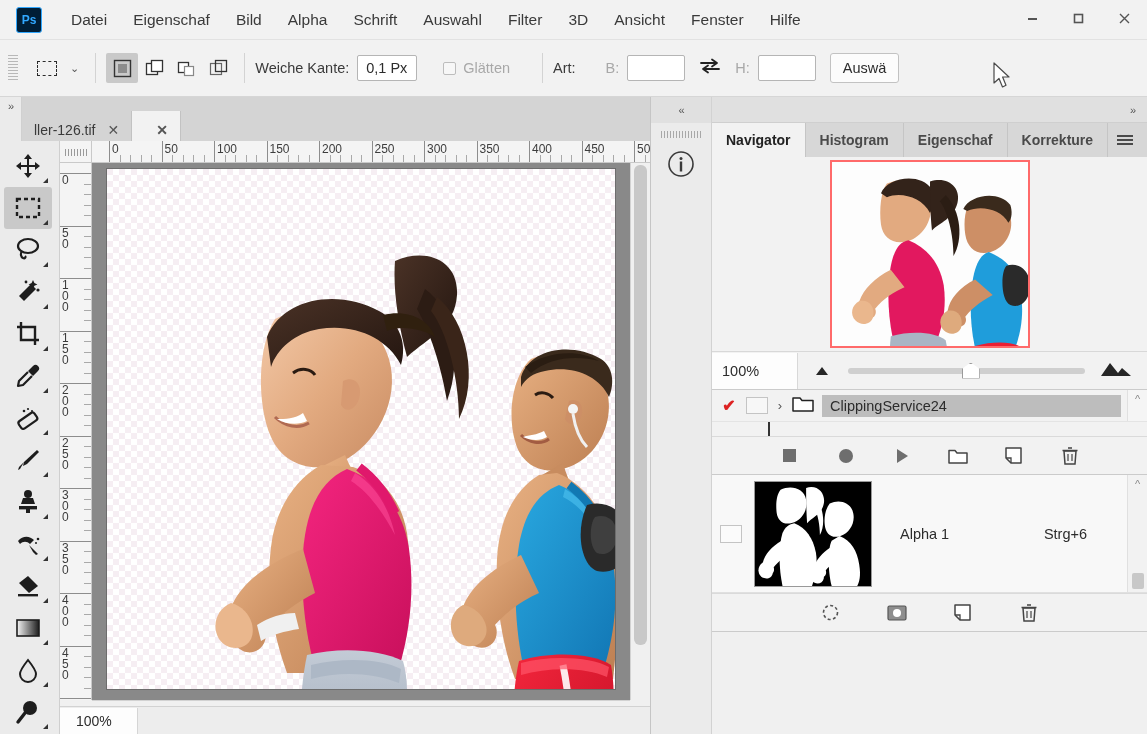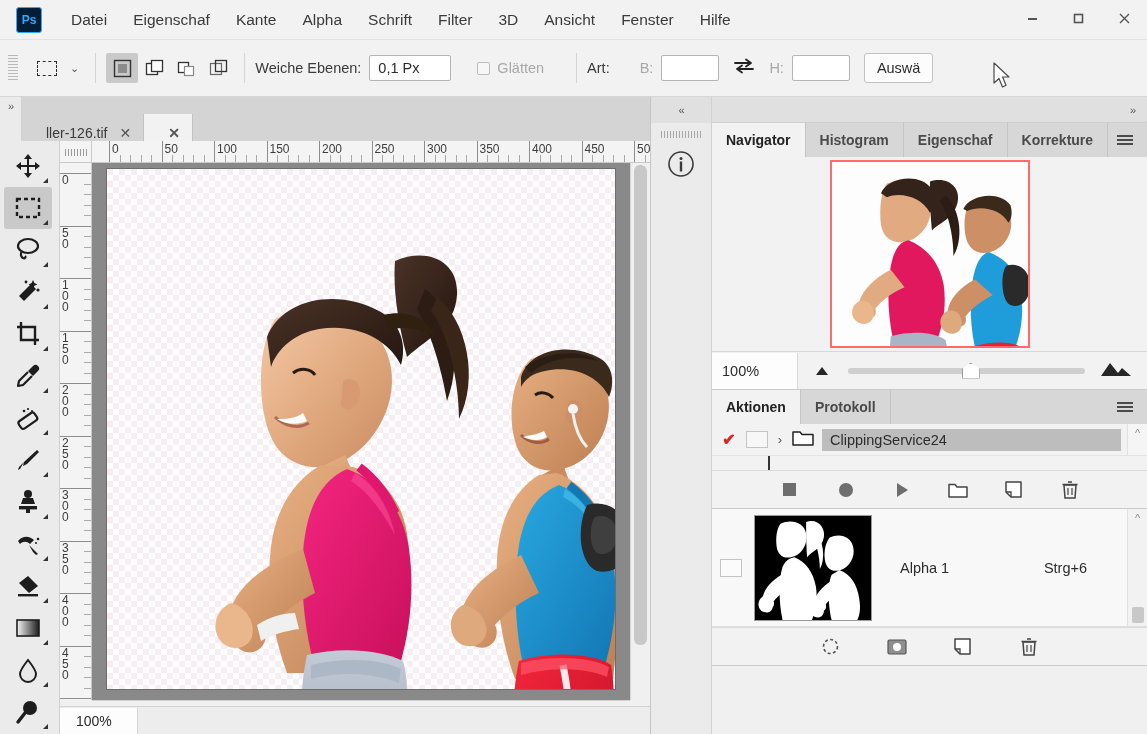--- a/index.html
+++ b/index.html
@@ -78,22 +78,22 @@
   .opt-btn {
     height:30px; border:1px solid #c2c2c2; background:#fcfcfc;
     font-size:14.5px; padding:0 12px; display:flex; align-items:center;
     border-radius:3px; color:#2c2c2c; white-space:nowrap;
   }
   .cursor-arrow { position:absolute; left:993px; top:62px; z-index:60; pointer-events:none; }
 
   
   .tabbar {
     position:absolute; left:0; top:97px; width:650px; height:55px;
-    background:#d4d4d4; border-bottom:1px solid #6d28d9;
-    display:flex; align-items:flex-end;margin-left:12px;
+    background:#d4d4d4; border-bottom:4px solid #6d28d9;
+    display:flex; align-items:flex-end;
   }
   .lefttoolhead {
     position:absolute; left:0; top:97px; width:22px; height:44px;
     background:#ebebeb; border-right:1px solid #d0d0d0;
     display:flex; align-items:flex-start; justify-content:center;
   }
   .dbl-arrow { font-size:11px; color:#555; margin-top:3px; letter-spacing:-1px; }
   .tab {
     height:37px; display:flex; align-items:center; padding:0 12px;
     background:#d4d4d4; font-size:14px; color:#3a3a3a; white-space:nowrap;
@@ -285,23 +285,24 @@
 </head>
 <body>
 
 <div class="app">
 
   <div class="titlebar">
     <div class="ps-logo">Ps</div>
     <div class="menu">
       <div class="menu-item">Datei</div>
       <div class="menu-item">Eigenschaf</div>
-      <div class="menu-item">Kante</div>
+      <div class="menu-item">Bild</div>
       <div class="menu-item">Alpha</div>
       <div class="menu-item">Schrift</div>
+      <div class="menu-item">Auswahl</div>
       <div class="menu-item">Filter</div>
       <div class="menu-item">3D</div>
       <div class="menu-item">Ansicht</div>
       <div class="menu-item">Fenster</div>
       <div class="menu-item">Hilfe</div>
     </div>
     <div class="wincontrols">
       <div class="wc">
         <svg width="13" height="13" viewBox="0 0 13 13">
             <rect x="2" y="6" width="9" height="2" fill="#555"></rect>
@@ -352,22 +353,22 @@
       <div class="sel-mode">
         <svg width="19" height="19" viewBox="0 0 19 19">
             <rect x="1.5" y="4.5" width="11" height="11" fill="none" stroke="#666" stroke-width="1.2"></rect>
             <rect x="6.5" y="1.5" width="11" height="11" fill="none" stroke="#333" stroke-width="1.3"></rect>
           </svg>
       </div>
     </div>
 
     <div class="vdiv"></div>
 
-    <span class="opt-label">Weiche Ebenen:</span>
-    <div class="opt-input" style="width:82px;">0,1 Px</div>
+    <span class="opt-label">Weiche Kante:</span>
+    <div class="opt-input" style="width:60px;">0,1 Px</div>
 
     <div style="display:flex;align-items:center;margin-left:26px;">
       <span class="opt-check"></span>
       <span class="opt-label dim">Glätten</span>
     </div>
 
     <div class="vdiv" style="margin-left:24px;"></div>
 
     <span class="opt-label">Art:</span>
 
@@ -841,27 +842,20 @@
         </div>
         <span class="mtn">
           <svg width="34" height="16" viewBox="0 0 34 16">
               <path d="M2 15 L11 2 L19 12 L23 7 L32 15 Z" fill="#262626"></path>
             </svg>
         </span>
       </div>
     </div>
 
     <div class="panel">
-      <div class="panel-tabs">
-        <div class="ptab active">Aktionen</div>
-        <div class="ptab">Protokoll</div>
-        <div class="pmenu">
-            <span class="hamburger"></span>
-          </div>
-      </div>
       <div class="act-row">
         <span class="act-check">✔</span>
         <span class="act-box"></span>
         <span class="act-arrow">›</span>
         <span class="act-folder">
           <svg width="22" height="17" viewBox="0 0 22 17">
               <path d="M1 3 H8 L10 5.5 H21 V16 H1 Z" fill="#fff" stroke="#222" stroke-width="1.5" stroke-linejoin="round"></path>
             </svg>
         </span>
         <span class="act-name">ClippingService24</span>

